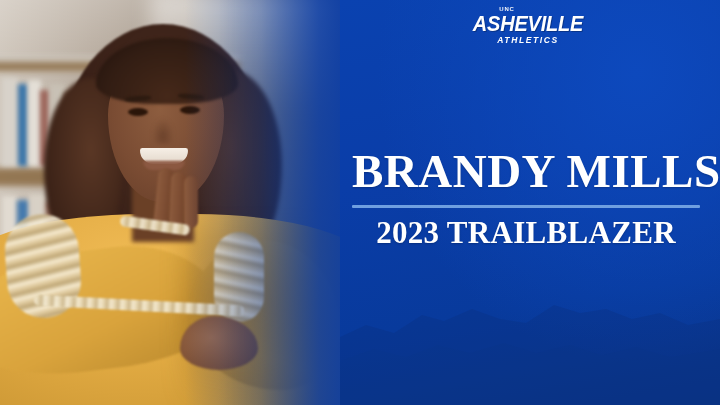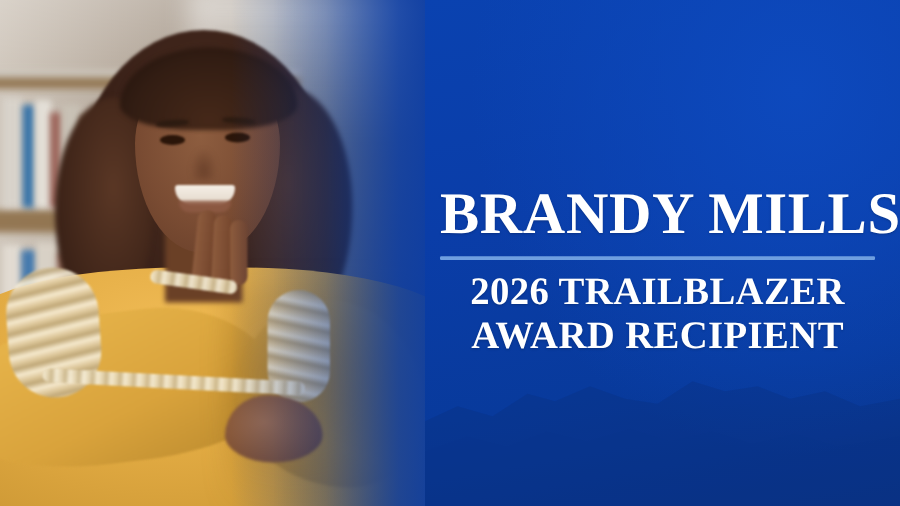--- a/index.html
+++ b/index.html
@@ -458,23 +458,27 @@
 
   <div class="panel">
     <svg class="mountains" viewBox="0 0 380 130" preserveAspectRatio="none">
       <path d="M0 62 L26 50 L54 58 L82 40 L104 46 L132 34 L160 44 L186 48 L214 30 L240 38
                L266 34 L292 44 L320 38 L348 50 L380 44 L380 130 L0 130 Z" fill="#0a2f7e" opacity="0.85"></path>
       <path d="M0 86 L34 74 L66 82 L98 70 L130 78 L164 68 L196 78 L230 70 L262 80 L296 72
                L330 82 L380 74 L380 130 L0 130 Z" fill="#0a2e78" opacity="0.6"></path>
     </svg>
   </div>
 
+  <div class="logo">
+    <div class="logo-unc">UNC</div>
+    <div class="logo-main">ASHEVILLE</div>
+    <div class="logo-sub">ATHLETICS</div>
+  </div>
 
   <div class="text-block">
     <div class="name">BRANDY MILLS</div>
     <div class="rule"></div>
     <div class="award">
-      <span class="ln">2026 TRAILBLAZER</span>
-      <span class="ln">AWARD RECIPIENT</span>
+      <span class="ln">2023 TRAILBLAZER</span>
     </div>
   </div>
 
 </div>
 
 </body></html>

